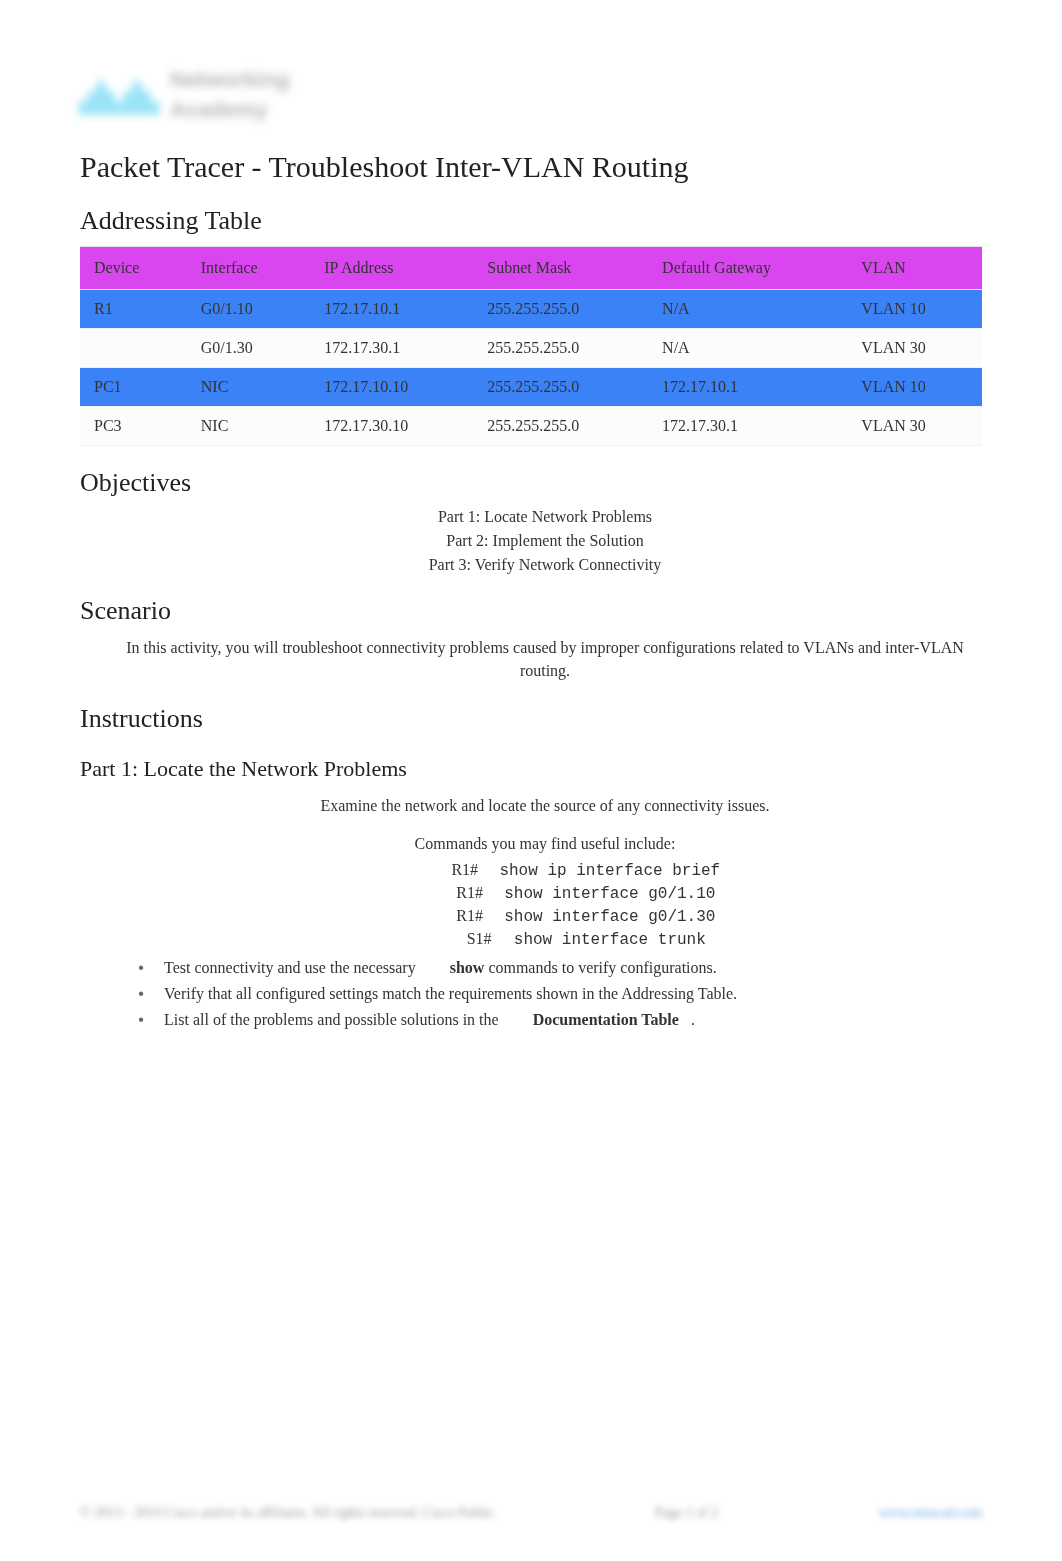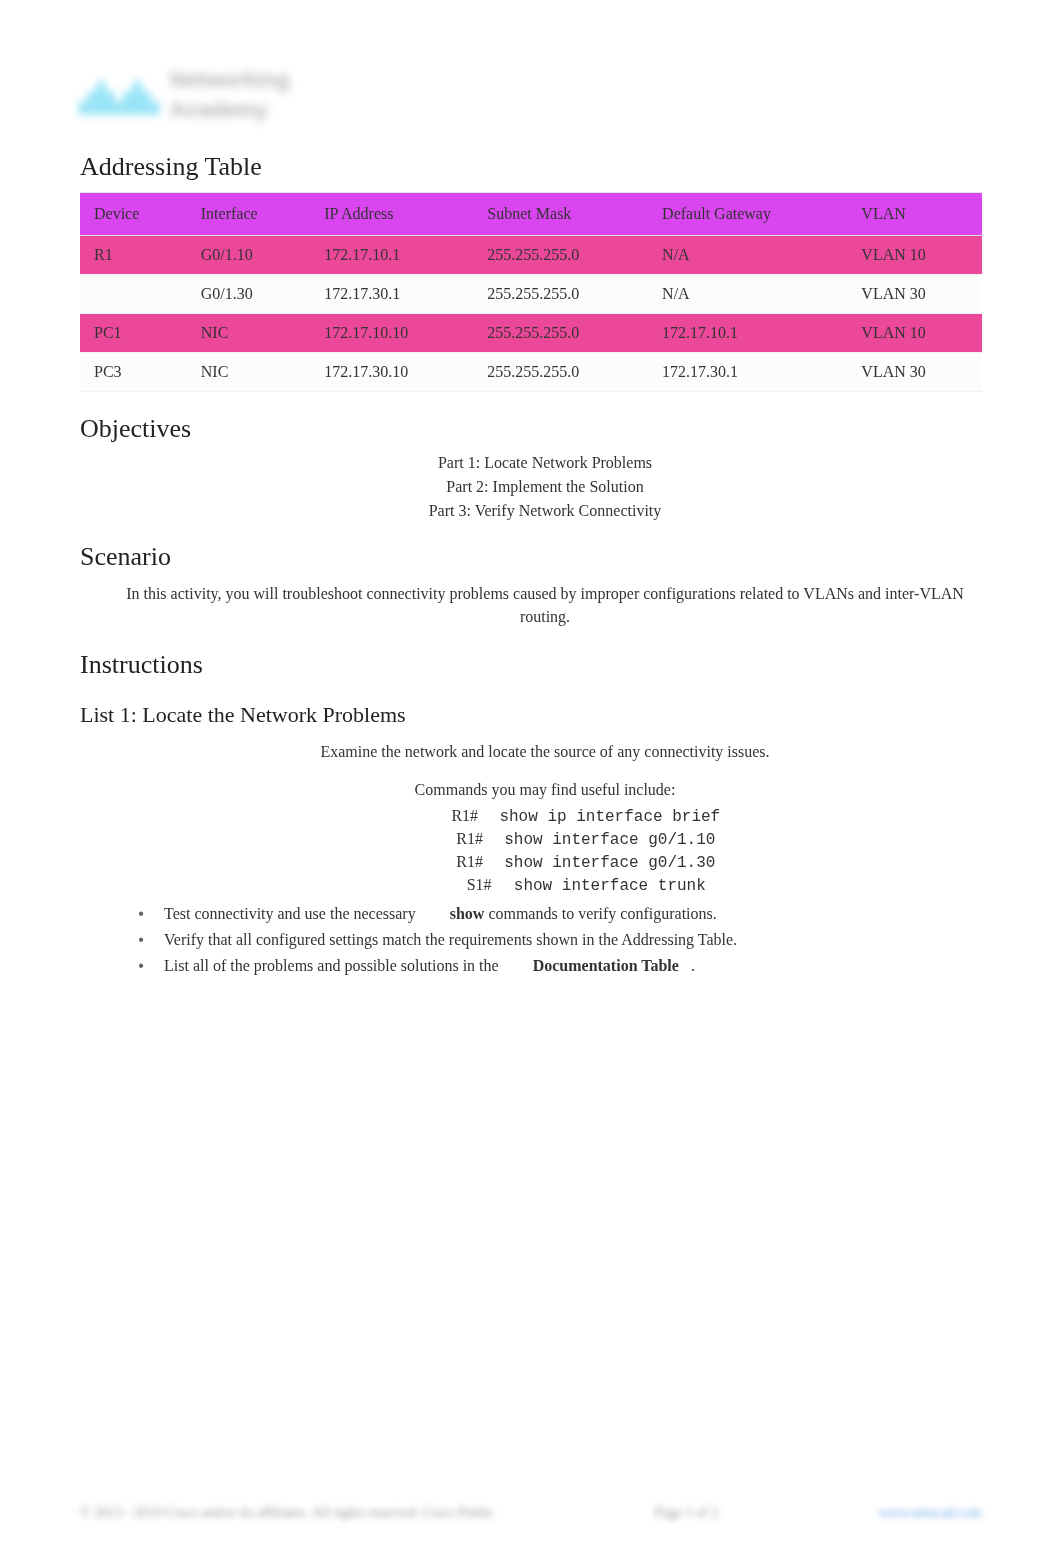--- a/index.html
+++ b/index.html
@@ -90,21 +90,21 @@
     padding: 12px 14px;
     text-align: left;
     color: #333;
     border-top: 1px solid #e0e4ea;
     border-bottom: 1px solid #e0e4ea;
   }
   .addr-table tbody td {
     padding: 10px 14px;
     border-bottom: 1px solid #f0f2f5;
     color: #333;
-    background: #ec4899;
+    background: #3b82f6;
   }
   .addr-table tbody tr:nth-child(even) td {
     background: #fcfcfd;
   }
   .indent {
     margin-left: 28px;
     text-align: center;
   }
   .obj-list p, .cmd-list p {
     font-size: 16px;
@@ -195,20 +195,21 @@
       <div class="logo-bar" style="height:34px"></div>
       <div class="logo-bar" style="height:24px"></div>
       <div class="logo-bar" style="height:14px"></div>
     </div>
     <div class="logo-text">
       <span class="logo-line1">Networking</span>
       <span class="logo-line2">Academy</span>
     </div>
   </div>
 
+  <h1 class="doc-title">Packet Tracer - Troubleshoot Inter-VLAN Routing</h1>
 
   <h2 class="section">Addressing Table</h2>
 
   <table class="addr-table">
     <thead>
       <tr>
         <th>Device</th>
         <th>Interface</th>
         <th>IP Address</th>
         <th>Subnet Mask</th>
@@ -259,21 +260,21 @@
     <p>Part 3: Verify Network Connectivity</p>
   </div>
 
   <h2 class="section">Scenario</h2>
   <div class="indent">
     <p class="scenario-text">In this activity, you will troubleshoot connectivity problems caused by improper configurations related to VLANs and inter-VLAN routing.</p>
   </div>
 
   <h2 class="section">Instructions</h2>
 
-  <h2 class="part">List 1: Locate the Network Problems</h2>
+  <h2 class="part">Part 1: Locate the Network Problems</h2>
   <div class="indent">
     <p class="instr-text">Examine the network and locate the source of any connectivity issues.</p>
     <p class="instr-text" style="margin-top:14px">Commands you may find useful include:</p>
     <div class="cmd-block">
       <p><span class="prompt">R1#</span> <span class="mono">show ip interface brief</span></p>
       <p><span class="prompt">R1#</span> <span class="mono">show interface g0/1.10</span></p>
       <p><span class="prompt">R1#</span> <span class="mono">show interface g0/1.30</span></p>
       <p><span class="prompt">S1#</span> <span class="mono">show interface trunk</span></p>
     </div>
 

